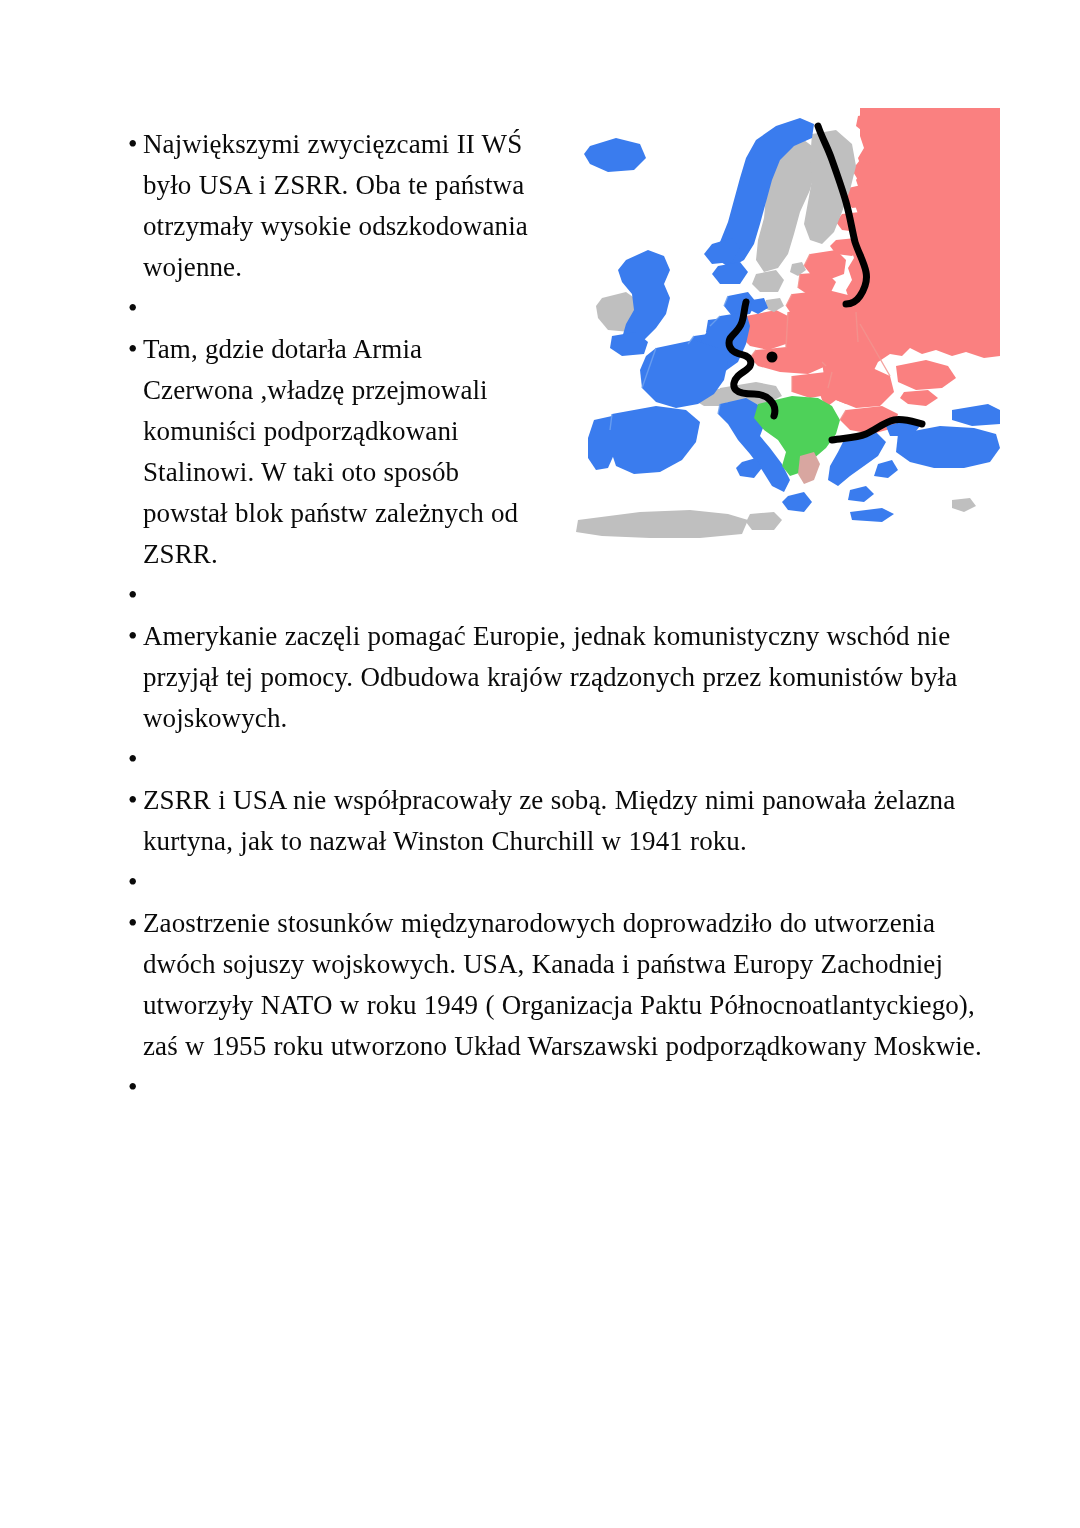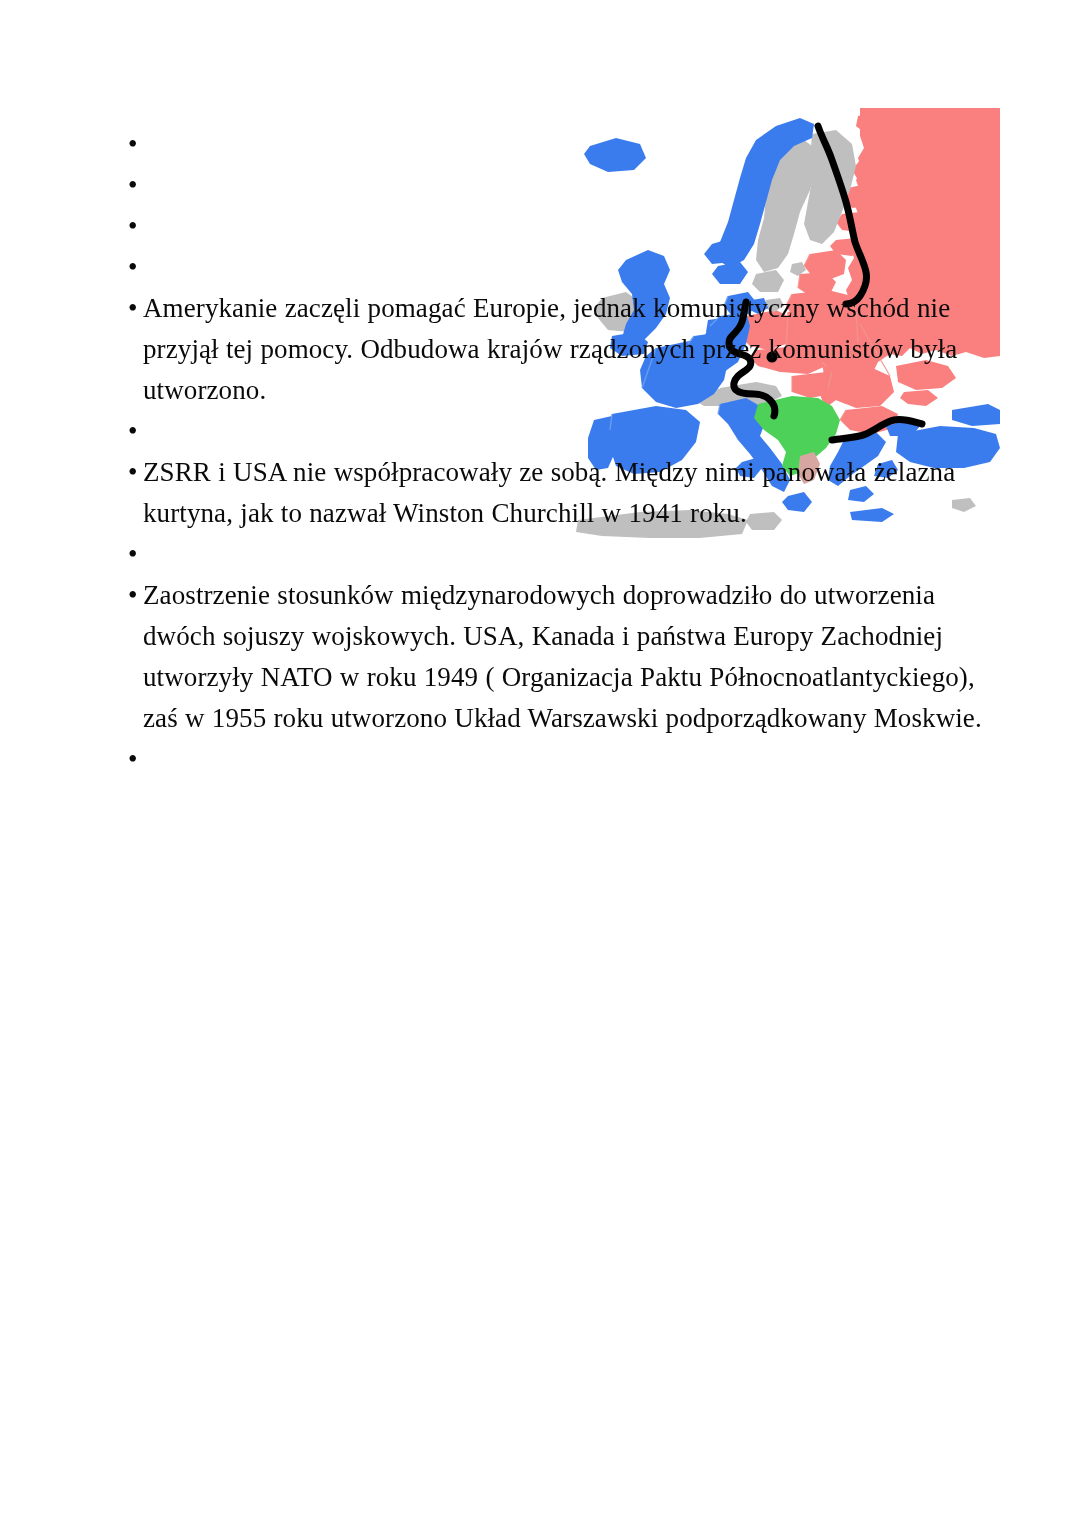--- a/index.html
+++ b/index.html
@@ -273,39 +273,41 @@
         <circle cx="212" cy="253" r="5.5" fill="#000000"></circle>
 
       </g>
     </svg>
   </div>
 
   <div id="content">
 
     <div class="bullet-item narrow">
       <span class="bullet-dot">•</span>
+      <span class="bullet-text">Największymi zwycięzcami II WŚ było USA i ZSRR. Oba te państwa otrzymały wysokie odszkodowania wojenne.</span>
     </div>
 
     <div class="bullet-item narrow empty">
       <span class="bullet-dot">•</span>
       <span class="bullet-text"></span>
     </div>
 
     <div class="bullet-item narrow">
       <span class="bullet-dot">•</span>
+      <span class="bullet-text">Tam, gdzie dotarła Armia Czerwona ,władzę przejmowali komuniści podporządkowani Stalinowi. W taki oto sposób powstał blok państw zależnych od ZSRR.</span>
     </div>
 
     <div class="bullet-item wide empty">
       <span class="bullet-dot">•</span>
       <span class="bullet-text"></span>
     </div>
 
     <div class="bullet-item wide">
       <span class="bullet-dot">•</span>
-      <span class="bullet-text">Amerykanie zaczęli pomagać Europie, jednak komunistyczny wschód nie przyjął tej pomocy. Odbudowa krajów rządzonych przez komunistów była utworzono.</span>
+      <span class="bullet-text">Amerykanie zaczęli pomagać Europie, jednak komunistyczny wschód nie przyjął tej pomocy. Odbudowa krajów rządzonych przez komunistów była wojskowych.</span>
     </div>
 
     <div class="bullet-item wide empty">
       <span class="bullet-dot">•</span>
       <span class="bullet-text"></span>
     </div>
 
     <div class="bullet-item wide">
       <span class="bullet-dot">•</span>
       <span class="bullet-text">ZSRR i USA nie współpracowały ze sobą. Między nimi panowała żelazna kurtyna, jak to nazwał Winston Churchill w 1941 roku.</span>

